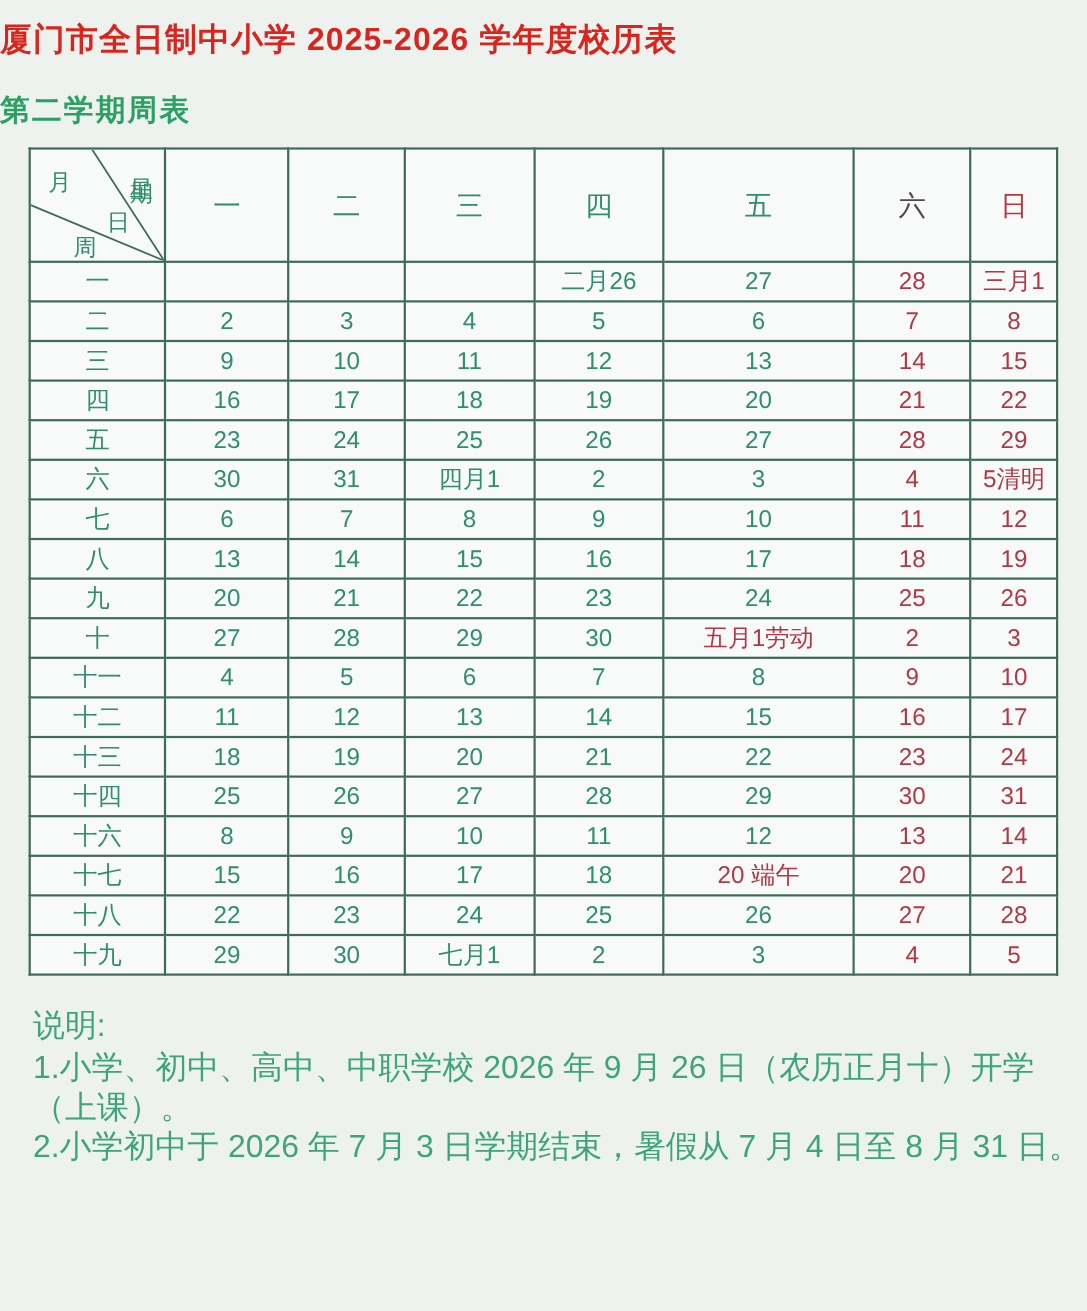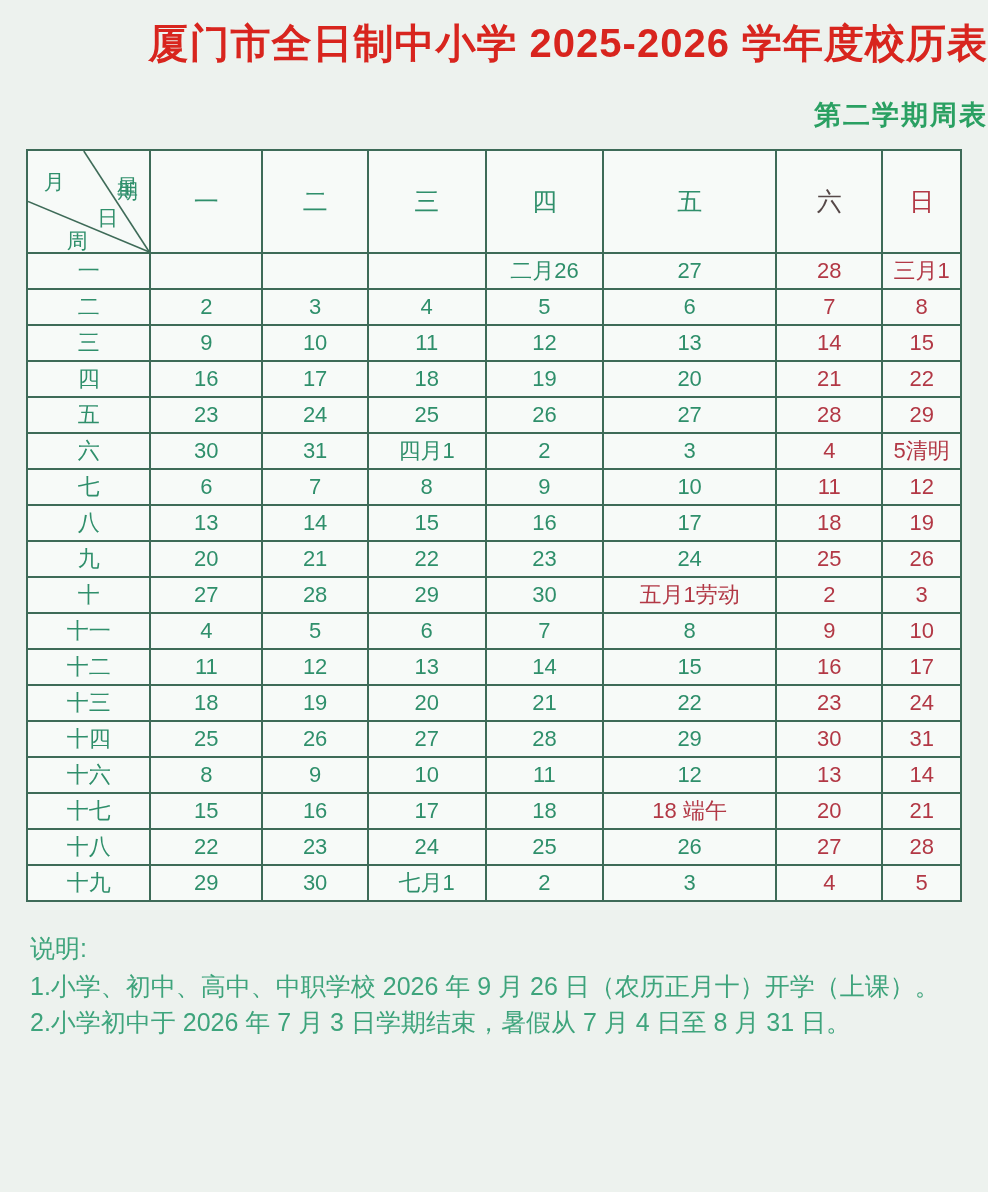--- a/index.html
+++ b/index.html
@@ -6,25 +6,25 @@
     --title-red:#d8251e; --subtitle-green:#2aa062; --green:#2f8f6b; --red:#b23845;
     --dark:#564848; --border:#3e6b58; --notes-green:#3ea47c; --page-bg:#edf2ee; --cell-bg:#f7faf8;
   }
   *{box-sizing:border-box;}
   html,body{margin:0;padding:0;}
   body{
     width:988px;height:1192px;background:var(--page-bg);
     font-family:"Liberation Sans",sans-serif;overflow:hidden;
   }
   .page-title{
-    margin:16px 0 18px;text-align:right;color:var(--title-red);
-    font-size:40px;font-weight:bold;letter-spacing:1px;
+    margin:16px 0 18px;text-align:left;color:var(--title-red);
+    font-size:29px;font-weight:bold;letter-spacing:1px;
   }
   .page-subtitle{
-    margin:26px 0 16px;text-align:right;color:var(--subtitle-green);
+    margin:26px 0 16px;text-align:left;color:var(--subtitle-green);
     font-size:27px;font-weight:bold;letter-spacing:2px;
   }
   table.calendar{
     border-collapse:collapse;table-layout:fixed;margin:0 auto;width:936px;
     background:var(--cell-bg);
   }
   .calendar th,.calendar td{
     border:2px solid var(--border);text-align:center;vertical-align:middle;
     padding:0;font-weight:normal;overflow:hidden;white-space:nowrap;
   }
@@ -38,21 +38,21 @@
   .hdr-green{color:var(--green);} .hdr-red{color:var(--red);} .hdr-dark{color:var(--dark);}
   .c-g{color:var(--green);} .c-r{color:var(--red);}
   th.corner{position:relative;}
   .corner svg.diag{position:absolute;left:0;top:0;width:100%;height:100%;}
   .corner svg.diag line{stroke:var(--border);stroke-width:1.6;vector-effect:non-scaling-stroke;}
   .corner span{position:absolute;color:var(--green);font-size:21px;line-height:1;}
   .c-month{left:13%;top:20%;}
   .c-weekday{right:9%;top:9%;writing-mode:vertical-rl;letter-spacing:3px;}
   .c-day{left:57%;top:55%;}
   .c-week{left:32%;top:78%;}
-  .notes{margin:28px 0 0 30px;color:var(--notes-green);font-size:25px;line-height:36px;}
+  .notes{margin:28px 0 0 30px;color:var(--notes-green);font-size:29px;line-height:36px;}
   .notes .note-heading{margin-bottom:2px;}
 </style>
 </head>
 <body>
 
 <h1 class="page-title">厦门市全日制中小学 2025-2026 学年度校历表</h1>
 <h2 class="page-subtitle">第二学期周表</h2>
 
 <table class="calendar">
   <colgroup>
@@ -238,21 +238,21 @@
         <td class="c-g">12</td>
         <td class="c-r">13</td>
         <td class="c-r">14</td>
       </tr>
       <tr>
         <th class="week-label">十七</th>
         <td class="c-g">15</td>
         <td class="c-g">16</td>
         <td class="c-g">17</td>
         <td class="c-g">18</td>
-        <td class="c-r">18 端午</td>
+        <td class="c-r">20 端午</td>
         <td class="c-r">20</td>
         <td class="c-r">21</td>
       </tr>
       <tr>
         <th class="week-label">十八</th>
         <td class="c-g">22</td>
         <td class="c-g">23</td>
         <td class="c-g">24</td>
         <td class="c-g">25</td>
         <td class="c-g">26</td>

